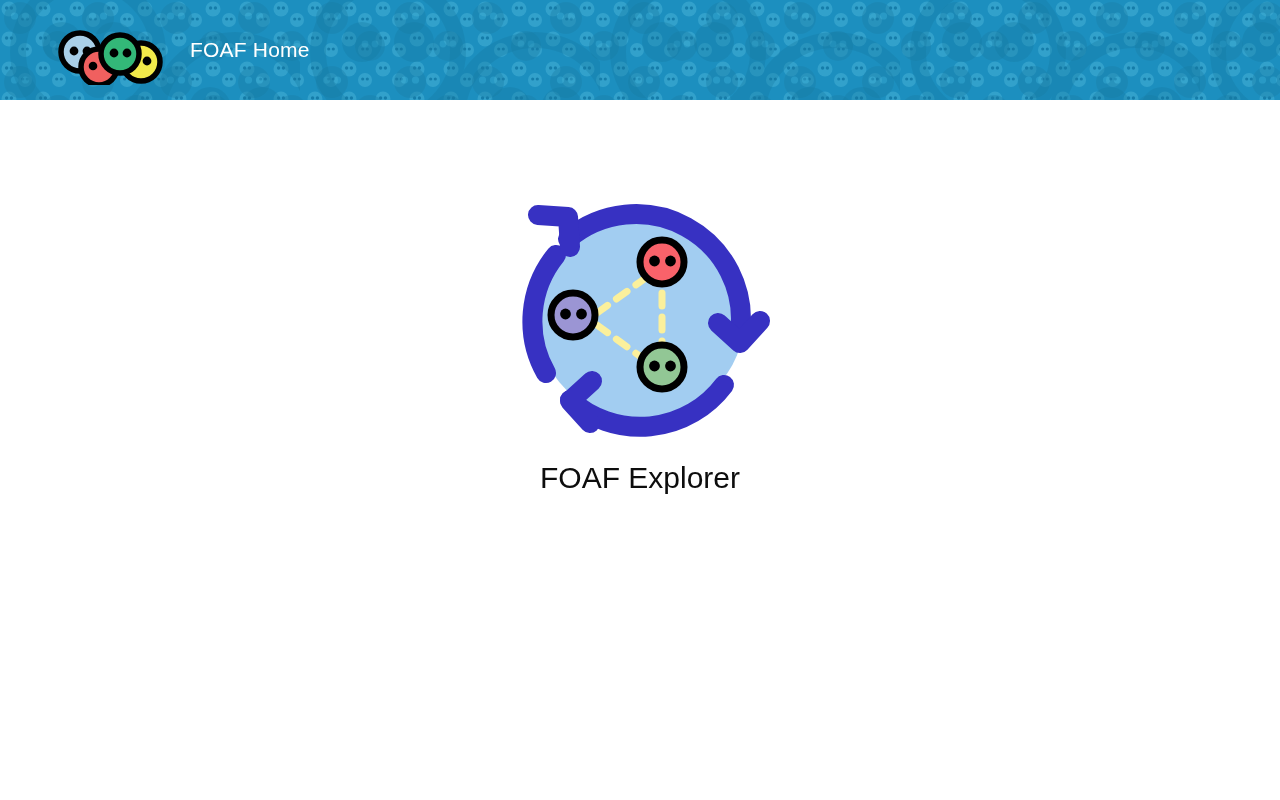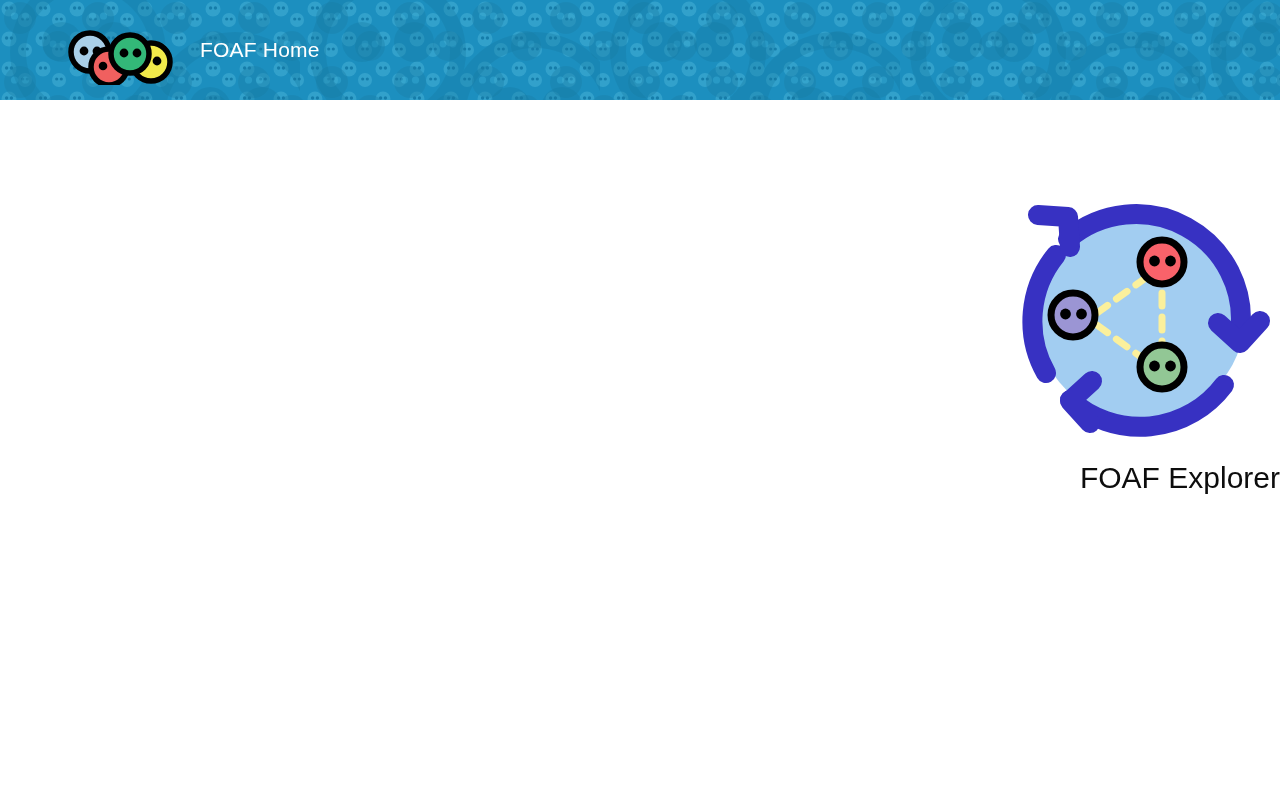--- a/index.html
+++ b/index.html
@@ -34,21 +34,20 @@
   .header-pattern.small  { opacity: 0.55; }
   .header-pattern.medium { opacity: 0.40; }
   .header-pattern.large  { opacity: 0.30; }
 
   .header-inner {
     position: relative;
     z-index: 3;
     display: flex;
     align-items: center;
     height: 100%;
-    padding-left: 10px;
   }
 
   .brand-logo {
     width: 112px;
     height: 70px;
     margin-left: 56px;
     flex: none;
   }
 
   .brand-title {
@@ -60,21 +59,21 @@
     white-space: nowrap;
   }
 
   
   .main-content {
     width: 1280px;
     height: 700px;
     background: #ffffff;
     display: flex;
     flex-direction: column;
-    align-items: flex-end;
+    align-items: center;
   }
 
   .hero-graphic {
     width: 280px;
     height: 260px;
     margin-top: 85px;
   }
 
   .hero-title {
     margin-top: 16px;

